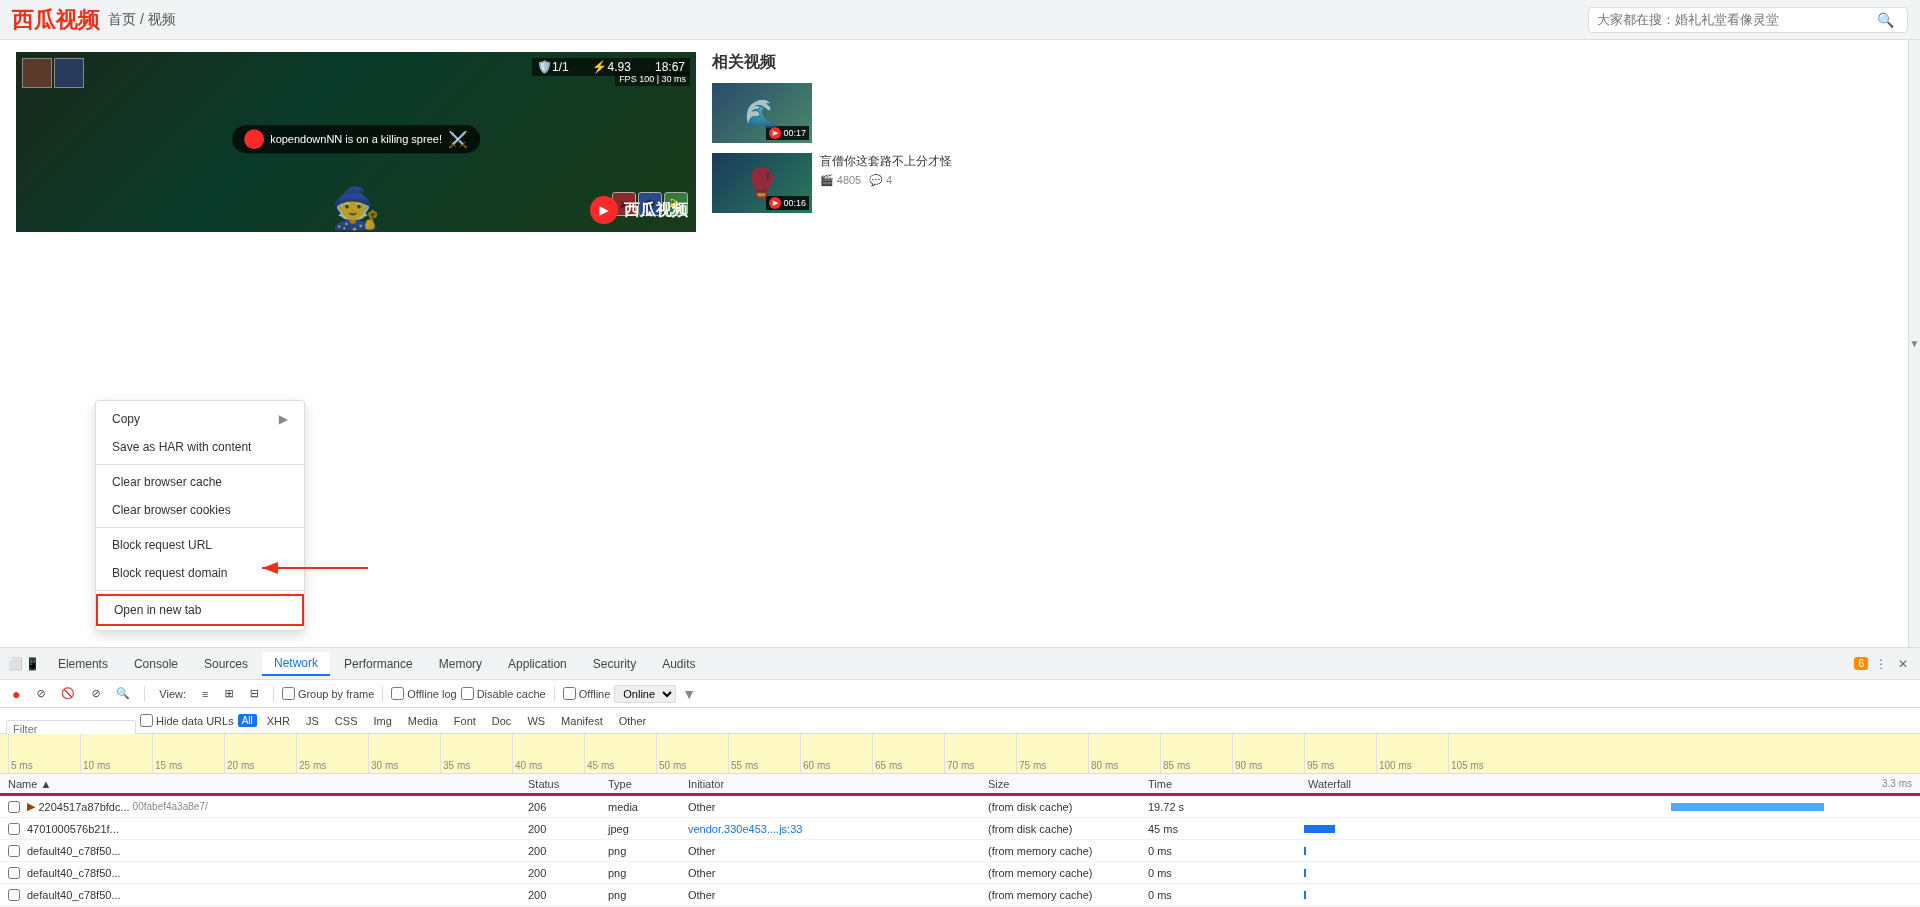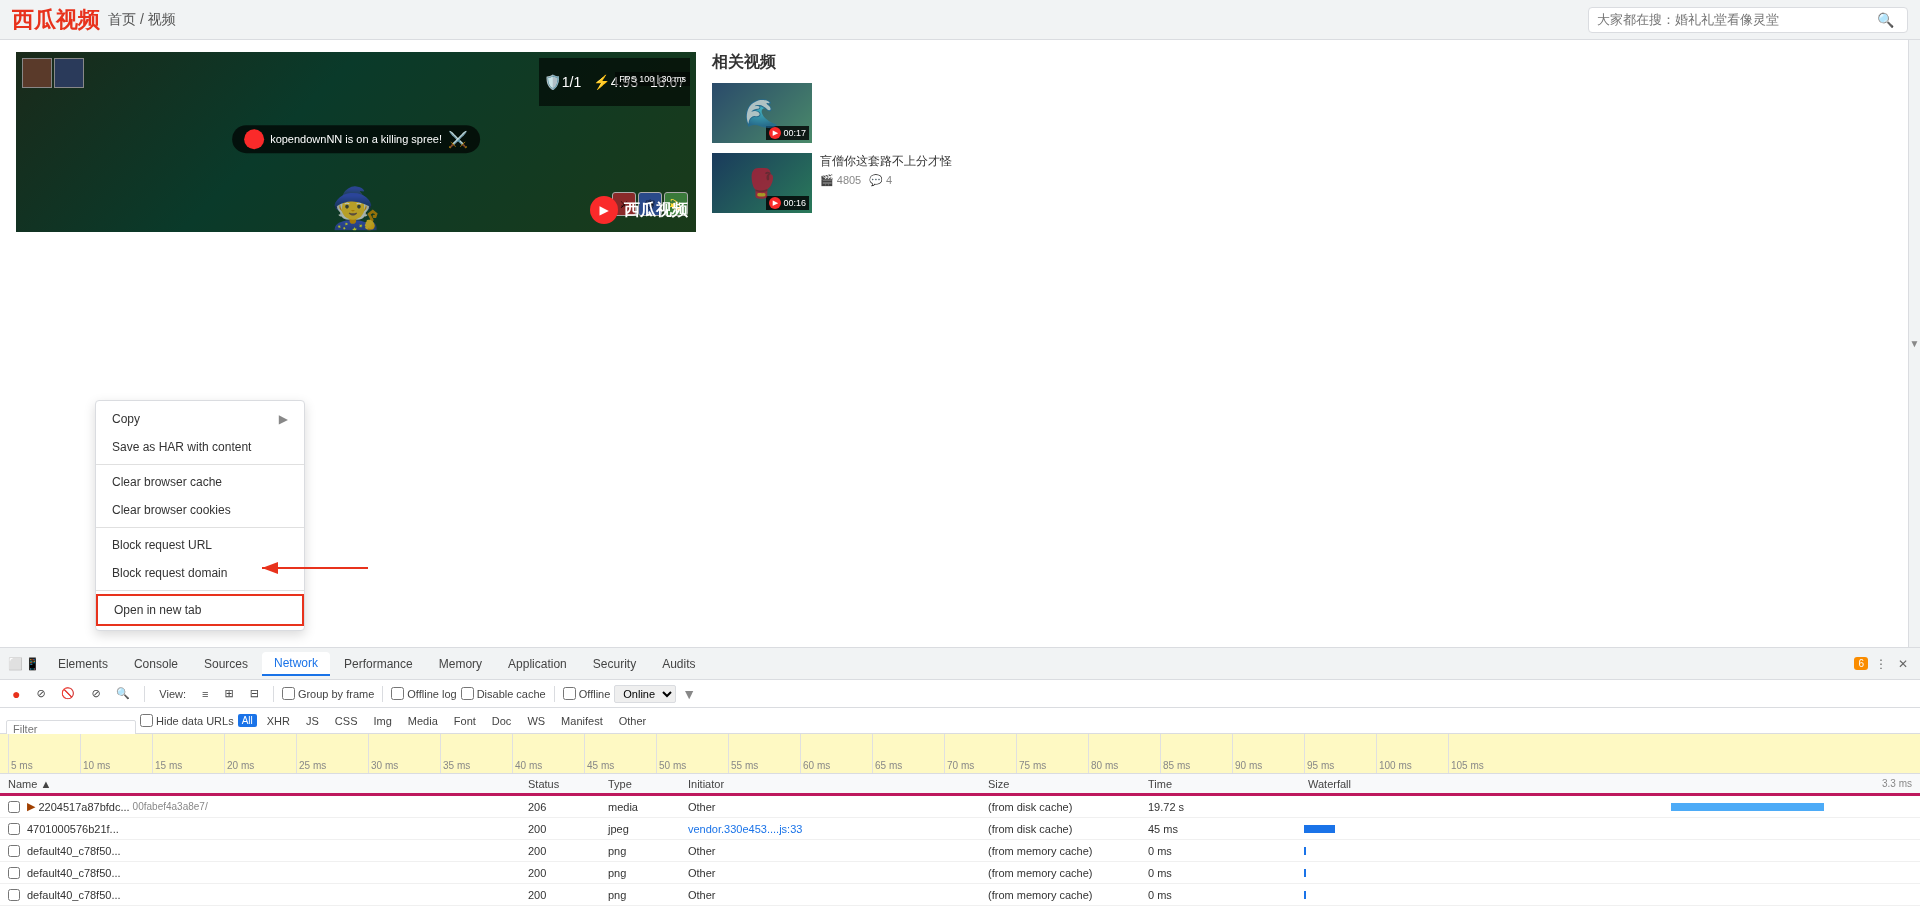--- a/index.html
+++ b/index.html
@@ -111,21 +111,21 @@
         <div style="position:absolute;top:0;left:0;right:0;bottom:0;background:linear-gradient(135deg,#1a2a1a 0%,#0a3a2a 40%,#1a3a1a 100%);"></div>
 
         <div class="kill-banner">
           <div class="kill-icon"></div>
           <span>kopendownNN is on a killing spree!</span>
           <span style="font-size:16px;">⚔️</span>
         </div>
 
         <div style="position:absolute;bottom:0;left:50%;transform:translateX(-50%);color:#4a8a4a;font-size:40px;opacity:0.7;">🧙</div>
 
-        <div style="position:absolute;top:6px;right:6px;background:rgba(0,0,0,0.6);color:#fff;font-size:14px;padding:16px 5px;display:flex;gap:12px;">
+        <div style="position:absolute;top:6px;right:6px;background:rgba(0,0,0,0.6);color:#fff;font-size:12px;padding:2px 5px;display:flex;gap:24px;">
           <span>🛡️1/1</span>
             <span>⚡4.93</span>
             <span>18:67</span>
         </div>
         <div style="position:absolute;top:20px;right:6px;background:rgba(0,0,0,0.5);color:#fff;font-size:9px;padding:2px 4px;">FPS 100 | 30 ms</div>
 
         <div style="position:absolute;top:6px;left:6px;display:flex;gap:2px;">
           <div style="width:30px;height:30px;background:#5a3a2a;border:1px solid #888;"></div>
           <div style="width:30px;height:30px;background:#2a3a5a;border:1px solid #888;"></div>
         </div>

